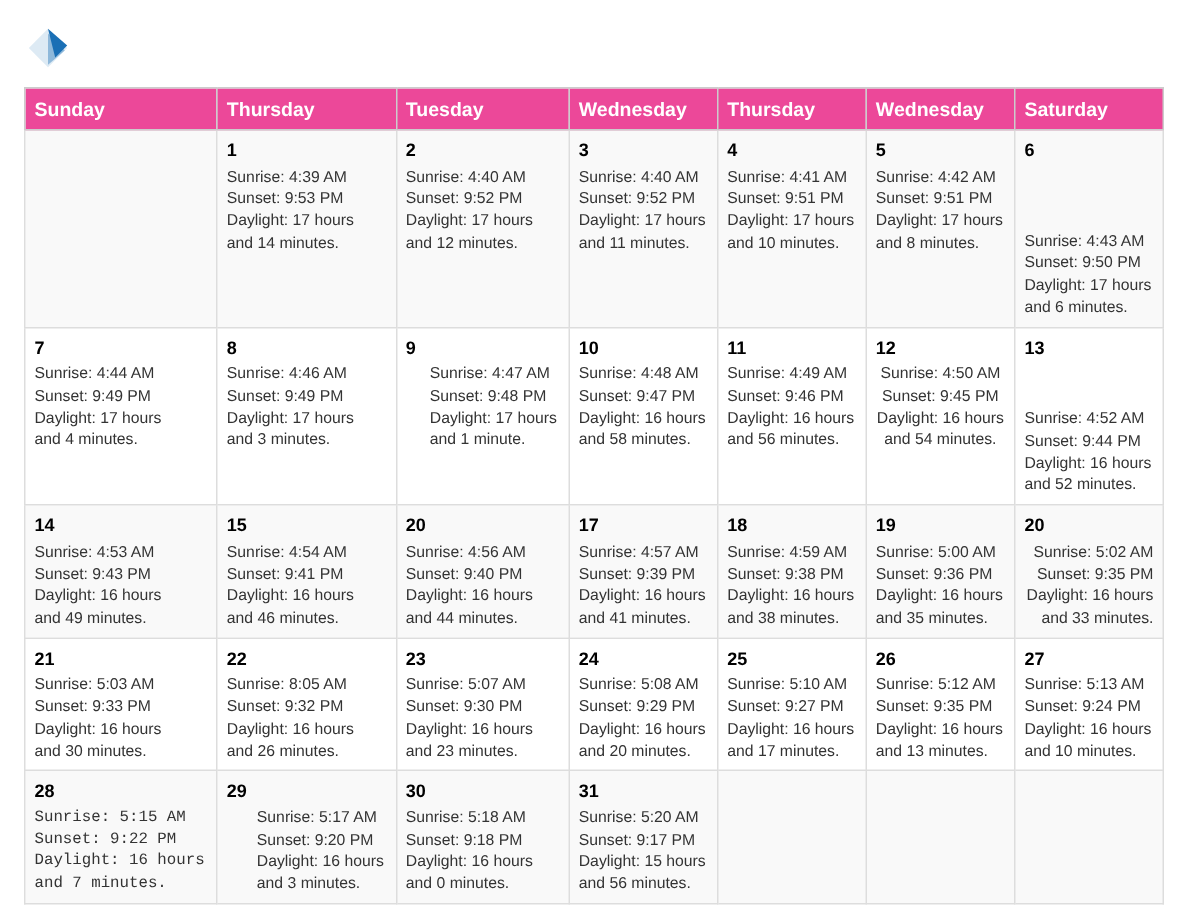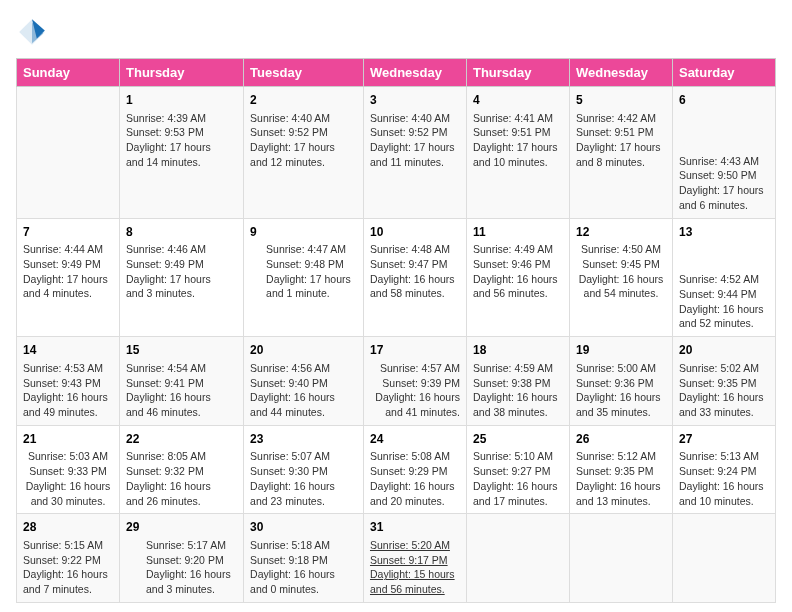--- a/index.html
+++ b/index.html
@@ -235,51 +235,51 @@
         </td>
         <td>
           <span class="day-number">20</span>
           <div class="cell-content" style="white-space: pre-line;">Sunrise: 4:56 AM
 Sunset: 9:40 PM
 Daylight: 16 hours
 and 44 minutes.</div>
         </td>
         <td>
           <span class="day-number">17</span>
-          <div class="cell-content" style="white-space: pre-line; text-align: right;">Sunrise: 4:57 AM
+          <div class="cell-content" style="white-space: pre-line;">Sunrise: 4:57 AM
 Sunset: 9:39 PM
 Daylight: 16 hours
 and 41 minutes.</div>
         </td>
         <td>
           <span class="day-number">18</span>
           <div class="cell-content" style="white-space: pre-line;">Sunrise: 4:59 AM
 Sunset: 9:38 PM
 Daylight: 16 hours
 and 38 minutes.</div>
         </td>
         <td>
           <span class="day-number">19</span>
           <div class="cell-content" style="white-space: pre-line;">Sunrise: 5:00 AM
 Sunset: 9:36 PM
 Daylight: 16 hours
 and 35 minutes.</div>
         </td>
         <td>
           <span class="day-number">20</span>
-          <div class="cell-content" style="white-space: pre-line;">Sunrise: 5:02 AM
+          <div class="cell-content" style="white-space: pre-line; text-align: right;">Sunrise: 5:02 AM
 Sunset: 9:35 PM
 Daylight: 16 hours
 and 33 minutes.</div>
         </td>
       </tr>
       <tr>
         <td>
           <span class="day-number">21</span>
-          <div class="cell-content" style="white-space: pre-line; text-align: center;">Sunrise: 5:03 AM
+          <div class="cell-content" style="white-space: pre-line;">Sunrise: 5:03 AM
 Sunset: 9:33 PM
 Daylight: 16 hours
 and 30 minutes.</div>
         </td>
         <td>
           <span class="day-number">22</span>
           <div class="cell-content" style="white-space: pre-line;">Sunrise: 8:05 AM
 Sunset: 9:32 PM
 Daylight: 16 hours
 and 26 minutes.</div>
@@ -316,42 +316,42 @@
           <span class="day-number">27</span>
           <div class="cell-content" style="white-space: pre-line;">Sunrise: 5:13 AM
 Sunset: 9:24 PM
 Daylight: 16 hours
 and 10 minutes.</div>
         </td>
       </tr>
       <tr>
         <td>
           <span class="day-number">28</span>
-          <div class="cell-content" style="white-space: pre-line;">Sunrise: 5:15 AM
+          <div class="cell-content" style="white-space: pre-line; font-family: Liberation Mono, monospace;">Sunrise: 5:15 AM
 Sunset: 9:22 PM
 Daylight: 16 hours
 and 7 minutes.</div>
         </td>
         <td>
           <span class="day-number">29</span>
           <div class="cell-content" style="white-space: pre-line; margin-left: 20px;">Sunrise: 5:17 AM
 Sunset: 9:20 PM
 Daylight: 16 hours
 and 3 minutes.</div>
         </td>
         <td>
           <span class="day-number">30</span>
           <div class="cell-content" style="white-space: pre-line;">Sunrise: 5:18 AM
 Sunset: 9:18 PM
 Daylight: 16 hours
 and 0 minutes.</div>
         </td>
         <td>
           <span class="day-number">31</span>
-          <div class="cell-content" style="white-space: pre-line; text-decoration: underline;">Sunrise: 5:20 AM
+          <div class="cell-content" style="white-space: pre-line;">Sunrise: 5:20 AM
 Sunset: 9:17 PM
 Daylight: 15 hours
 and 56 minutes.</div>
         </td>
         <td></td>
         <td></td>
         <td></td>
       </tr>
     </tbody>
 </table>

